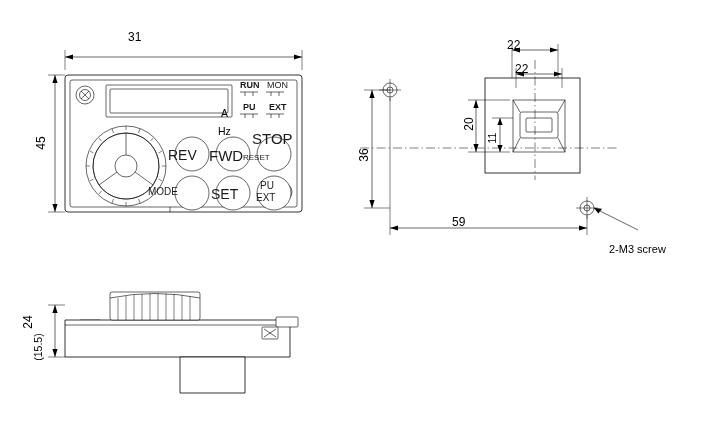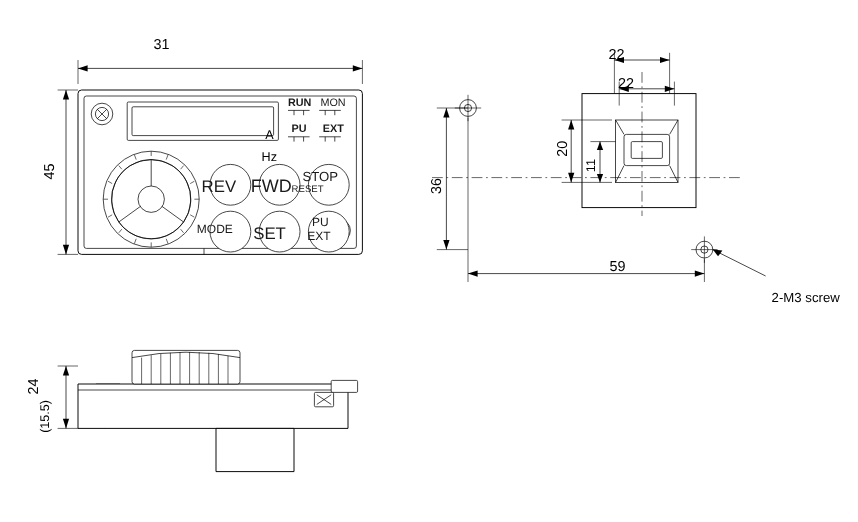--- a/index.html
+++ b/index.html
@@ -135,23 +135,23 @@
 
   <div class="abs dim sm" style="left:218px;top:85px;margin-top:40px;">Hz</div>
   <div class="abs dim sm" style="left:221px;top:107px;">A</div>
   <div class="abs" style="left:240px;top:80px;font-size:9px;font-weight:bold;">RUN</div>
   <div class="abs" style="left:267px;top:80px;font-size:9px;font-weight:normal;">MON</div>
   <div class="abs" style="left:243px;top:102px;font-size:9px;font-weight:bold;">PU</div>
   <div class="abs" style="left:269px;top:102px;font-size:9px;font-weight:bold;">EXT</div>
 
   <div class="abs" style="left:168px;top:147px;font-size:14px;">REV</div>
   <div class="abs" style="left:209px;top:147px;font-size:15px;">FWD</div>
-  <div class="abs" style="left:252px;top:142px;font-size:11px;">STOP</div>
+  <div class="abs" style="left:252px;top:130px;font-size:15px;">STOP</div>
   <div class="abs" style="left:243px;top:153px;font-size:8px;">RESET</div>
-  <div class="abs" style="left:164px;top:186px;font-size:10px;">MODE</div>
+  <div class="abs" style="left:148px;top:186px;font-size:10px;">MODE</div>
   <div class="abs" style="left:211px;top:186px;font-size:14px;">SET</div>
   <div class="abs" style="left:260px;top:180px;font-size:10px;">PU</div>
   <div class="abs" style="left:256px;top:192px;font-size:10px;">EXT</div>
 
   <div class="abs" style="left:40px;top:265px;">
     <svg width="300" height="145" viewBox="0 0 300 145">
 
       <line class="ln-ext" x1="25" y1="40" x2="8" y2="40"></line>
       <line class="ln-ext" x1="25" y1="92" x2="8" y2="92"></line>
       <line class="ln-thin" x1="15" y1="40" x2="15" y2="92"></line>
@@ -264,16 +264,16 @@
       <line class="ln-thin" x1="244" y1="178" x2="288" y2="200"></line>
       <polygon class="blk" points="244,178 252,178.8 248.4,183.6"></polygon>
     </svg>
   </div>
 
   <div class="abs dim" style="left:507px;top:38px;">22</div>
   <div class="abs dim" style="left:515px;top:62px;">22</div>
   <div class="abs dim rot" style="left:462px;top:117px;">20</div>
   <div class="abs dim rot sm" style="left:487px;top:132px;">11</div>
   <div class="abs dim rot" style="left:357px;top:148px;">36</div>
-  <div class="abs dim" style="left:508px;top:215px;">59</div>
-  <div class="abs note" style="left:609px;top:243px;margin-left:34px;">2-M3 screw</div>
+  <div class="abs dim" style="left:452px;top:215px;">59</div>
+  <div class="abs note" style="left:609px;top:243px;">2-M3 screw</div>
 
 </div>
 
 </body></html>

